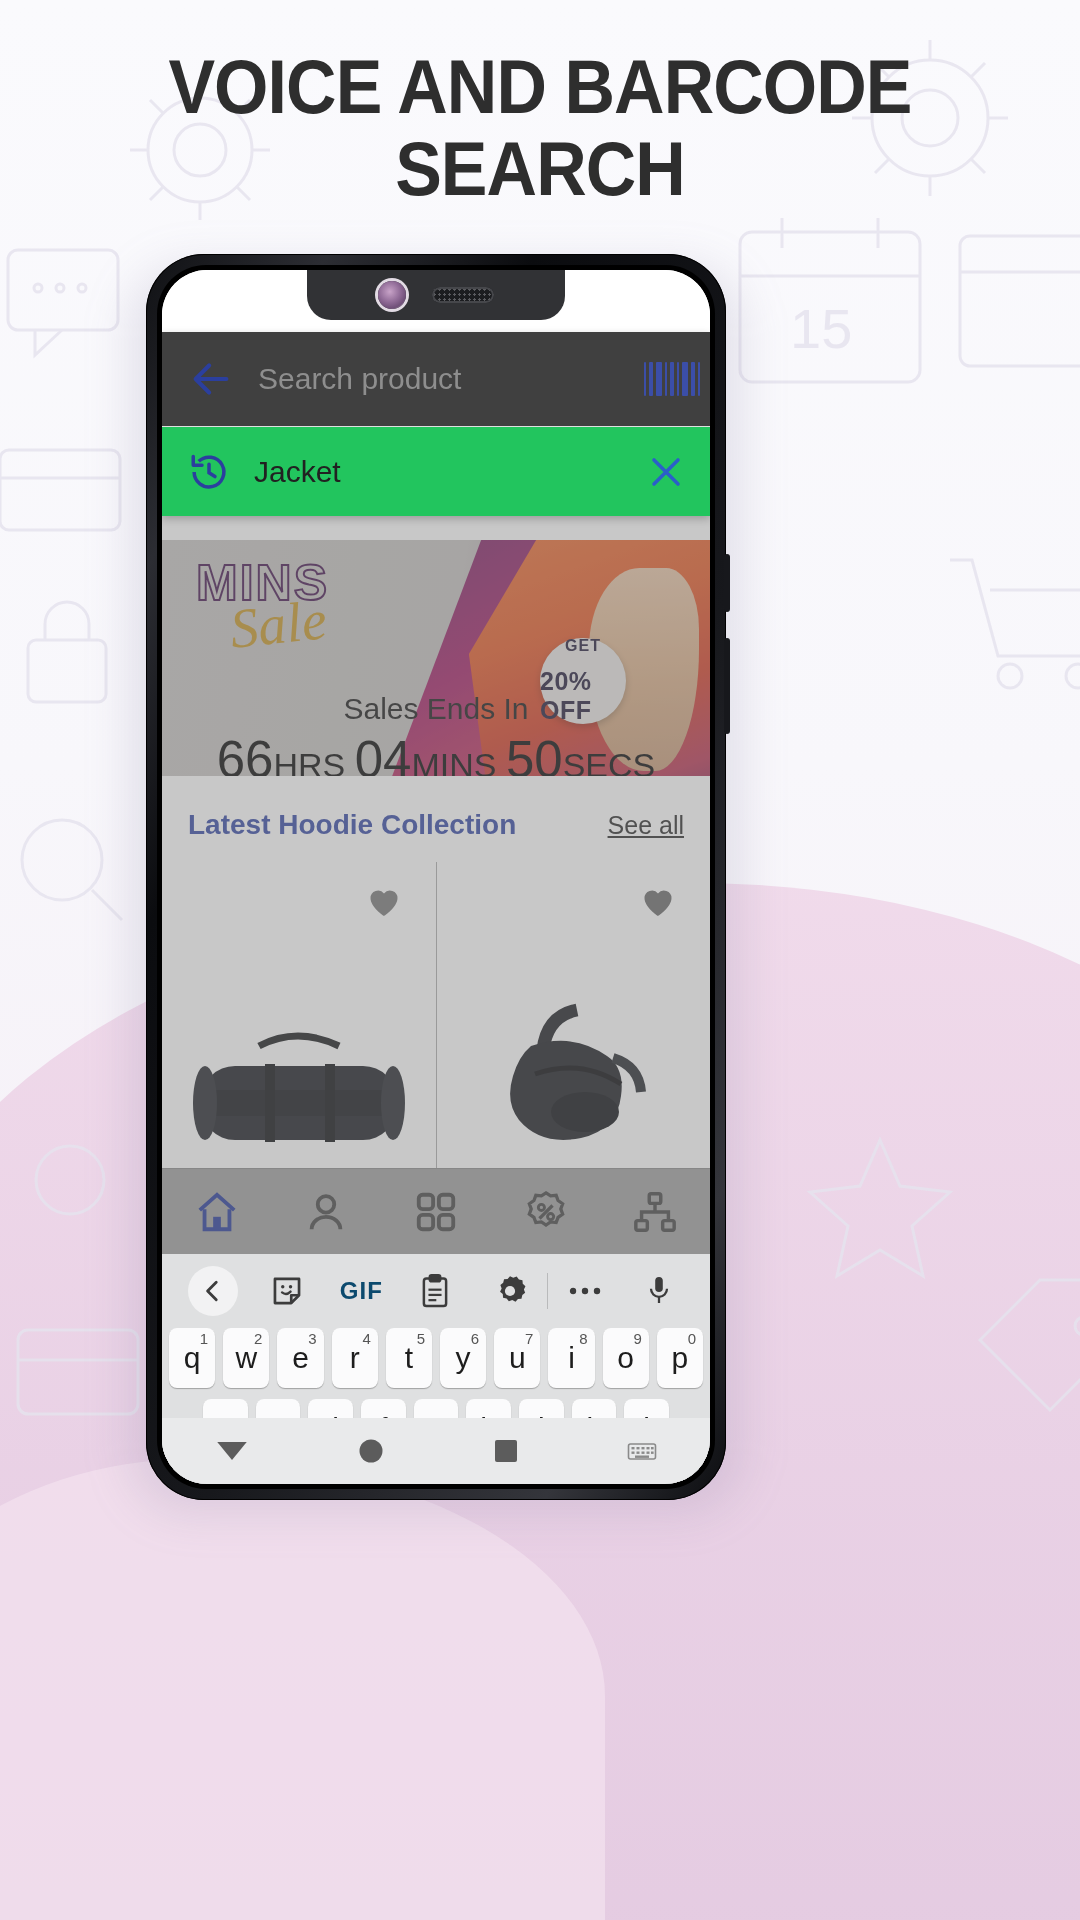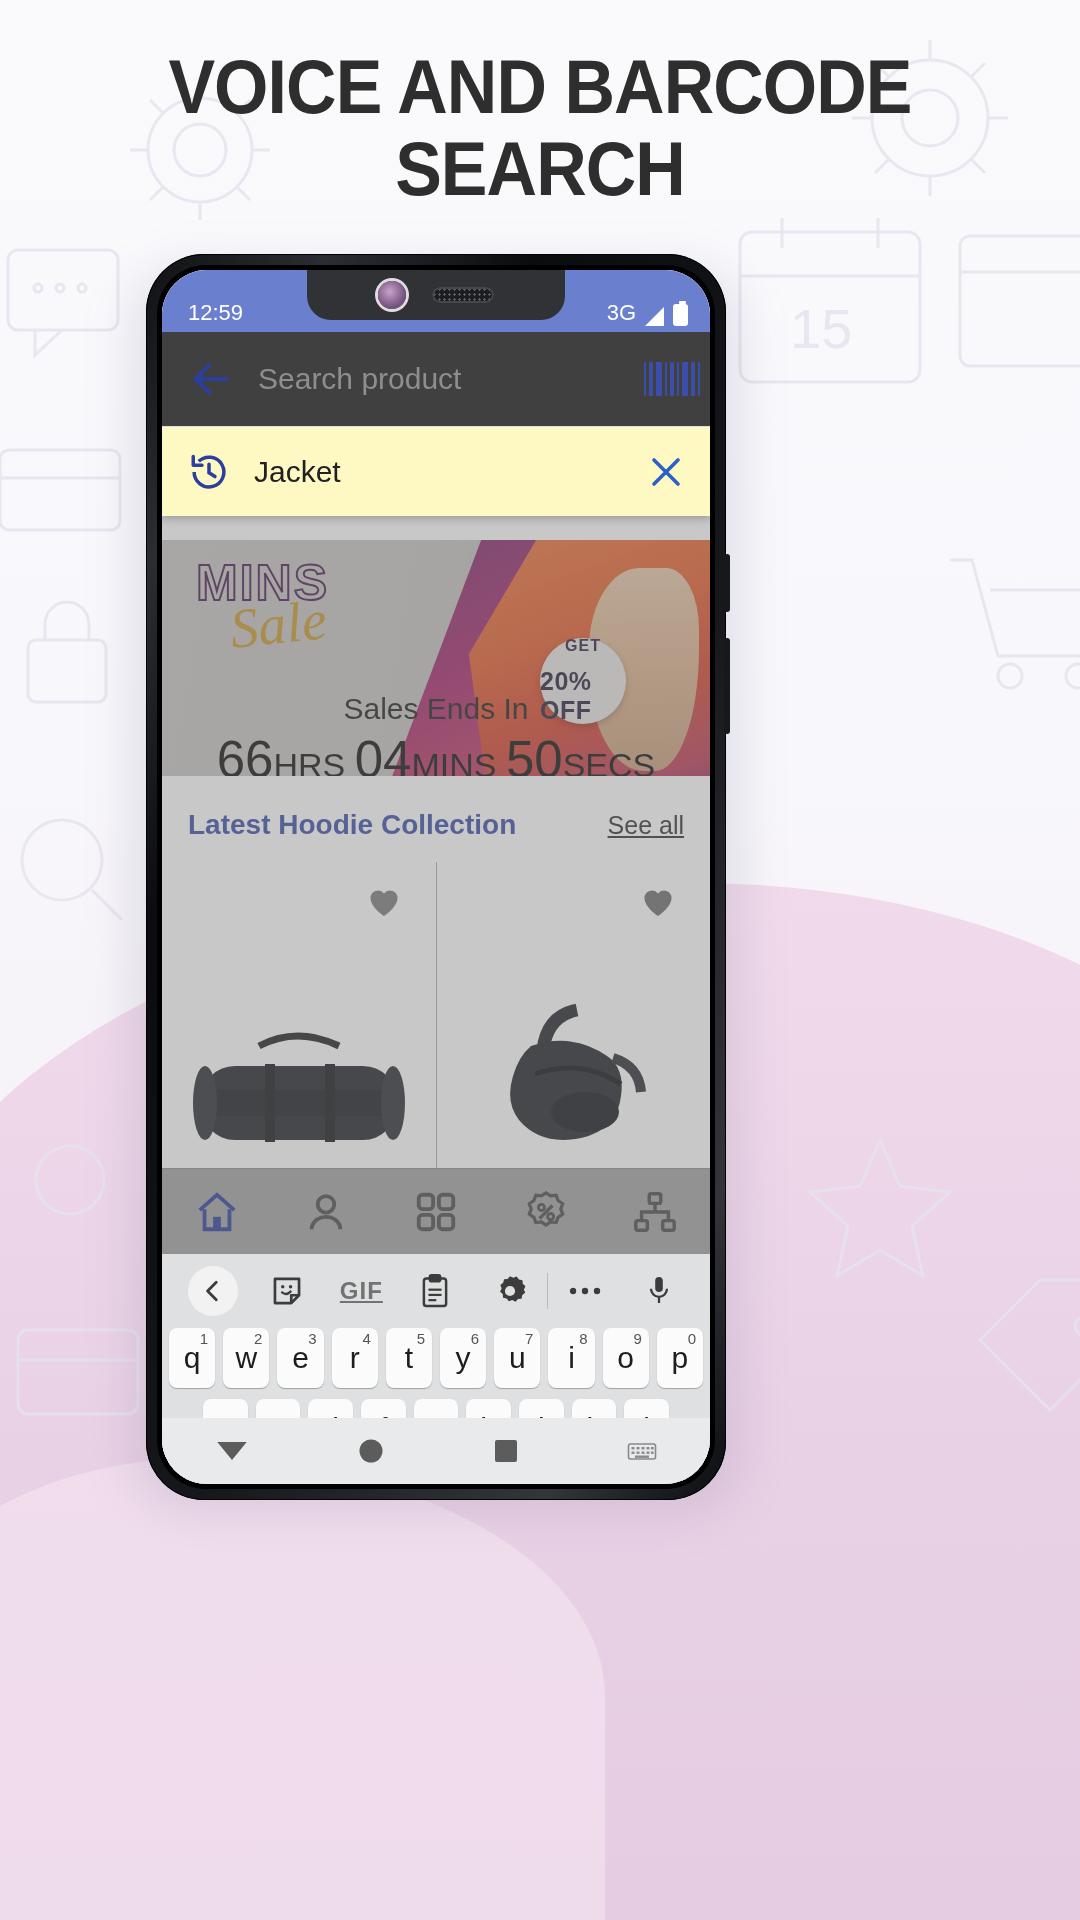--- a/index.html
+++ b/index.html
@@ -114,21 +114,21 @@
     background:transparent; border:none; outline:none;
   }
   #search-input::placeholder { color:#8e8e8e; }
   #barcode-icon { display:flex; align-items:center; gap:3px; margin-right:34px; height:34px; }
   #barcode-icon i { display:block; width:4px; height:100%; background:#3b4ea8; border-radius:1px; }
   #barcode-icon i.t { width:2px; }
   #barcode-icon i.w { width:6px; }
   #mic-icon { width:34px; height:44px; }
 
   #suggest-row {
-    height:90px; background:#fef9c3; border-top:1px solid #e0e0e0;
+    height:90px; background:#22c55e; border-top:1px solid #e0e0e0;
     display:flex; align-items:center; padding:0 26px;
   }
   #suggest-label { flex:1; margin-left:24px; font-size:30px; color:#212121; }
   .sg-icon { width:42px; height:42px; }
   #clear-icon { width:36px; height:36px; }
 
   
   #banner {
     position:absolute; left:0; top:270px; width:100%; height:236px;
     background:linear-gradient(100deg,#c9c6c4 0%,#c6c3c1 52%,#b5a3ae 64%,#9d5d85 76%,#a84f6f 88%,#b85a4c 100%);
@@ -206,21 +206,21 @@
   #bottomnav {
     position:absolute; left:0; top:898px; width:100%; height:86px;
     background:#a3a3a3; border-top:1px solid #8f8f8f;
     display:flex; align-items:center; justify-content:space-around;
   }
   .navitem { width:46px; height:46px; }
 
   
   #keyboard { position:absolute; left:0; top:984px; width:100%; bottom:0; background:#dfe0e1; z-index:25; }
   #kb-toolbar { height:74px; display:flex; align-items:center; padding:0 14px; gap:0; }
-  .kb-tool { flex:1; display:flex; align-items:center; justify-content:center; color:#737373;text-decoration:underline; }
+  .kb-tool { flex:1; display:flex; align-items:center; justify-content:center; color:#0c4a6e; }
   #kb-back-circle {
     width:50px; height:50px; border-radius:50%; background:#f2f2f3;
     display:flex; align-items:center; justify-content:center;
   }
   #kb-gif { font-weight:bold; font-size:24px; letter-spacing:1px; font-family:"Liberation Sans", sans-serif; }
   .kb-div { width:1px; height:36px; background:#b9babb; }
 
   .kb-row { display:flex; justify-content:center; gap:8px; padding:0 7px; margin-bottom:11px; }
   .key {
     position:relative; background:#fbfbfc; border-radius:8px;
@@ -334,28 +334,20 @@
     <div id="btn-power"></div>
     <div id="btn-vol"></div>
     <div id="phone-inner">
       <div id="screen">
 
         <div id="notch">
           <div id="cam"></div>
           <div id="speaker"></div>
         </div>
 
-        <div id="statusbar">
-          <span>12:59</span>
-          <span id="status-right">
-            <span>3G</span>
-            <span class="sig"></span>
-            <span class="batt"></span>
-          </span>
-        </div>
 
         <div id="app">
 
           <div id="banner">
             <div id="banner-wedge"></div>
             <div id="banner-model"></div>
             <div id="banner-hair"></div>
             <div id="mega">MINS</div>
             <div id="sale-script">Sale</div>
             <div id="badge">

